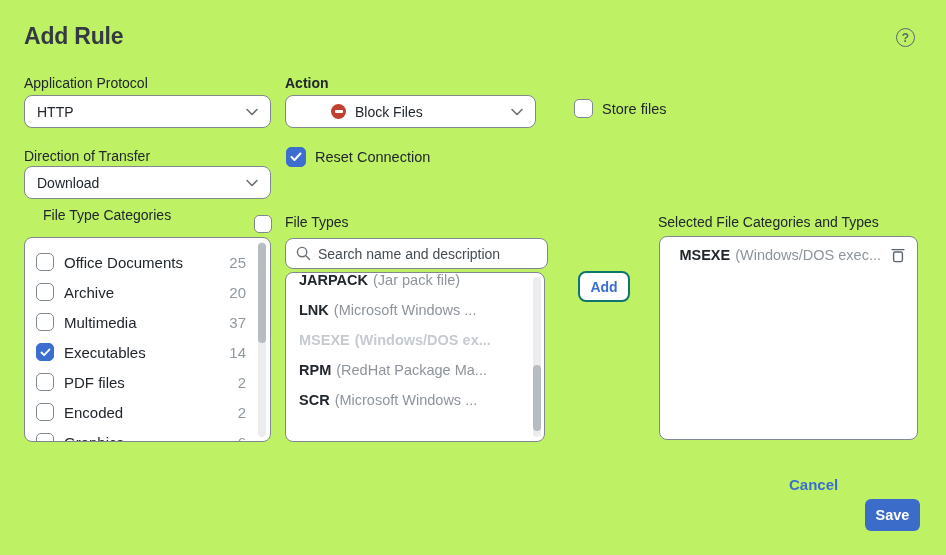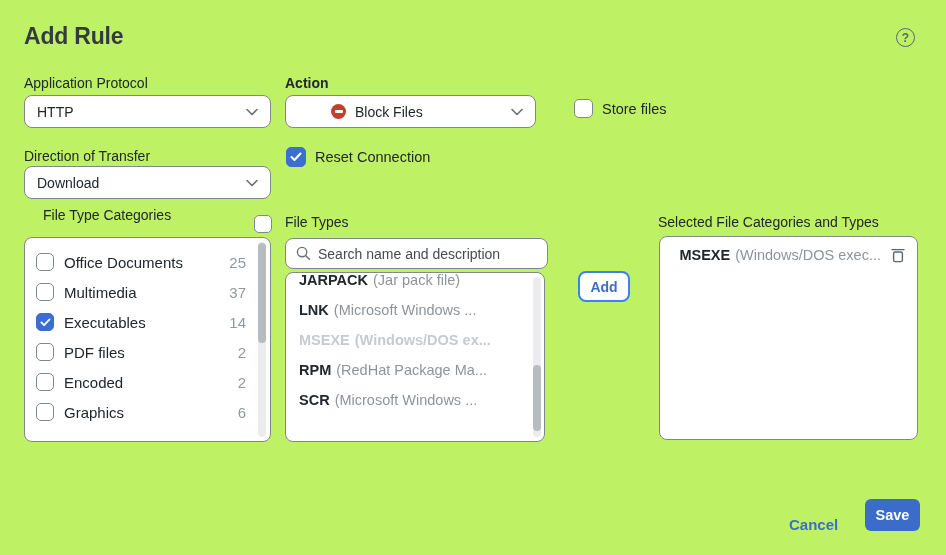--- a/index.html
+++ b/index.html
@@ -56,21 +56,21 @@
   
   .ft-inner { margin-top:-8px; padding:0 20px 0 13px; }
   .ft-row { height:30px; display:flex; align-items:center; font-size:14.5px; white-space:nowrap; overflow:hidden; cursor:pointer; }
   .ft-row .name { font-weight:600; color:#21272d; margin-right:5px; }
   .ft-row .desc { color:#8d949b; }
   .ft-row.disabled { cursor:default; }
   .ft-row.disabled .name, .ft-row.disabled .desc { color:#c6cbd1; font-weight:600; }
   .ft-row.disabled .desc { font-weight:700; }
 
   
-  .btn-add { width:52px; height:31px; border:2px solid #3b82f6; border-radius:8px; background:#fff;
+  .btn-add { width:52px; height:31px; border:2px solid #0f766e; border-radius:8px; background:#fff;
              color:#3b6ecf; font-size:14px; font-weight:700; font-family:"Liberation Sans", sans-serif; cursor:pointer; }
 
   
   .sel-inner { padding:10px 12px 0 12px; }
   .sel-row { display:flex; align-items:center; justify-content:flex-end; font-size:14.5px; white-space:nowrap; }
   .sel-row .name { font-weight:600; color:#21272d; margin-right:5px; }
   .sel-row .desc { color:#8d949b; margin-right:10px; }
   .sel-row .trash { cursor:pointer; display:flex; align-items:center; }
 
   
@@ -137,20 +137,25 @@
 
   <div class="abs listbox" style="left:24px; top:237px; width:247px; height:205px;">
     <div class="cat-inner" id="cat-list">
         <div class="cat-row">
           <span class="cb"></span>
           <span class="name">Office Documents</span>
           <span class="count">25</span>
         </div>
         <div class="cat-row">
           <span class="cb"></span>
+          <span class="name">Archive</span>
+          <span class="count">20</span>
+        </div>
+        <div class="cat-row">
+          <span class="cb"></span>
           <span class="name">Multimedia</span>
           <span class="count">37</span>
         </div>
         <div class="cat-row">
           <span class="cb checked">
             <svg width="11" height="9" viewBox="0 0 12 10">
               <polyline points="1.5,5 4.5,8 10.5,1.5" fill="none" stroke="#fff" stroke-width="2" stroke-linecap="round" stroke-linejoin="round"></polyline>
             </svg>
           </span>
           <span class="name">Executables</span>
@@ -223,16 +228,16 @@
           <span class="trash">
             <svg width="14" height="16" viewBox="0 0 14 16">
               <line x1="1" y1="2.6" x2="13" y2="2.6" stroke="#5b6570" stroke-width="1.4" stroke-linecap="round"></line>
               <rect x="2.6" y="5" width="8.8" height="9.6" rx="1.6" fill="none" stroke="#5b6570" stroke-width="1.4"></rect>
             </svg>
           </span>
         </div>
       </div>
   </div>
 
-  <button class="abs link-btn" style="left:789px; top:516px;text-align:center;">Cancel</button>
+  <button class="abs link-btn" style="left:789px; top:476px;text-align:center;">Cancel</button>
   <button class="abs btn-save" style="left:865px; top:499px;">Save</button>
 
 </div>
 
 </body></html>

